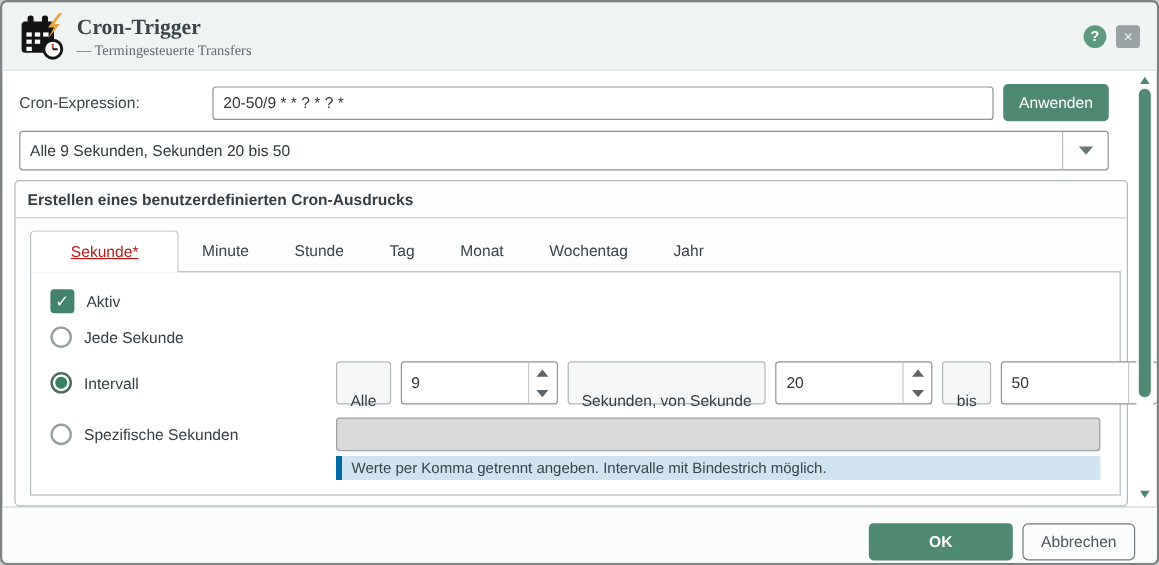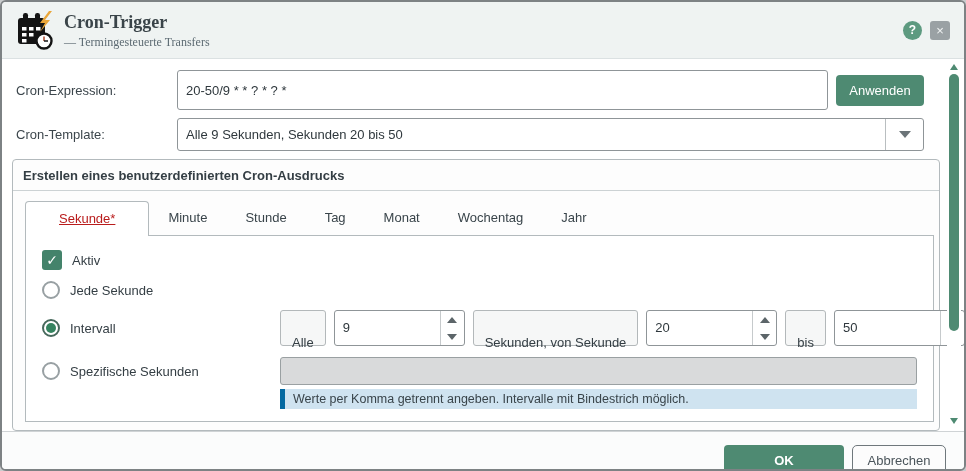--- a/index.html
+++ b/index.html
@@ -19,21 +19,21 @@
   .tb-btns { display:flex; align-items:center; gap:8px; }
   .help-btn { width:19px; height:19px; border-radius:50%; background:#5d9a80; color:#fff;
               font-size:12px; font-weight:bold; display:flex; align-items:center; justify-content:center; cursor:default; }
   .close-btn { width:20px; height:19px; border-radius:3px; background:#9aa1a4; color:#f2f4f4;
                font-size:13px; display:flex; align-items:center; justify-content:center; cursor:default; }
 
   
   .content { flex:1 1 auto; position:relative; padding:11px 0 0 0; }
   .frow { display:flex; align-items:center; padding:0 40px 0 14px; margin-bottom:8px; }
   .frow .flabel { width:161px; flex:0 0 auto; color:#3c464c; }
-  .text-input { flex:1; height:40px; border:1px solid #8f9598; border-radius:3px; padding:0 8px;
+  .text-input { flex:1; height:28px; border:1px solid #8f9598; border-radius:3px; padding:0 8px;
                 font-family:inherit; font-size:13px; color:#2f383d; background:#fff; outline:none; }
   .apply-btn { height:31px; width:88px; margin-left:8px; border:none; border-radius:4px;
                background:#4e8a72; color:#fff; font-family:inherit; font-size:13px; cursor:pointer; }
   .combo { flex:1; height:33px; border:1px solid #8f9598; border-radius:3px; background:#fff;
            display:flex; align-items:center; overflow:hidden; }
   .combo-text { flex:1; padding:0 8px; color:#2f383d; white-space:nowrap; }
   .combo-arrow { width:38px; height:100%; border-left:1px solid #b9bec0; display:flex;
                  align-items:center; justify-content:center; }
   .caret-down { width:0; height:0; border-left:6px solid transparent; border-right:6px solid transparent;
                 border-top:7px solid #6b7478; }
@@ -129,21 +129,20 @@
 
   <div class="content">
 
     <div class="frow">
       <div class="flabel">Cron-Expression:</div>
       <input class="text-input" type="text" value="20-50/9 * * ? * ? *" style="">
       <button class="apply-btn">Anwenden</button>
     </div>
 
     <div class="frow">
-      <div class="flabel">Cron-Template:</div>
       <div class="combo">
         <div class="combo-text">Alle 9 Sekunden, Sekunden 20 bis 50</div>
         <div class="combo-arrow">
           <div class="caret-down"></div>
         </div>
       </div>
     </div>
 
     <div class="panel">
       <div class="panel-title">Erstellen eines benutzerdefinierten Cron-Ausdrucks</div>

